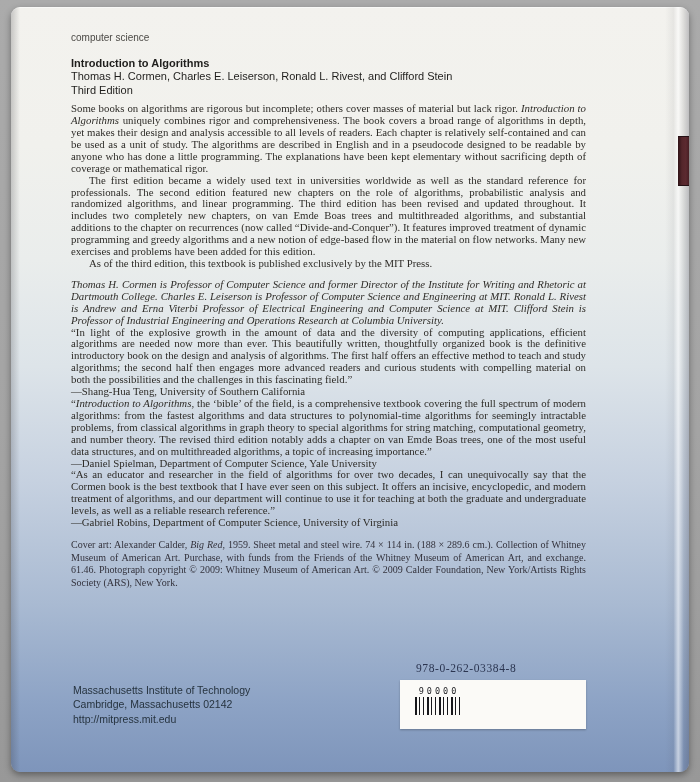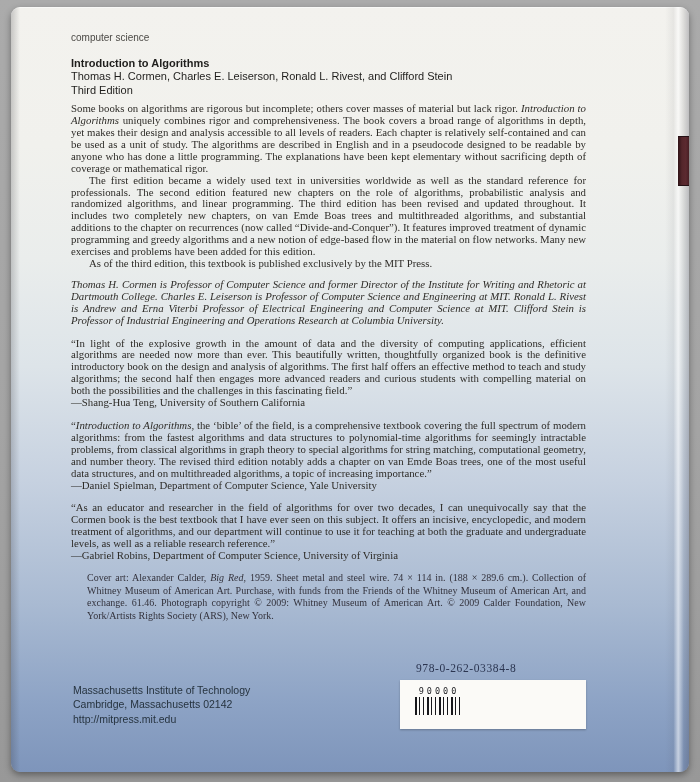--- a/index.html
+++ b/index.html
@@ -69,24 +69,24 @@
     margin-bottom:6px;
   }
   .title{font-weight:bold;}
   p.body{
     margin:0;
     font-size:10.8px;line-height:11.9px;
     text-align:justify;
   }
   p.indent{text-indent:18px;}
   p.bio{margin-top:9px;font-style:italic;}
-  .quote{margin-top:11px;}
+  .quote{}
   .attribution{text-align:left;}
   p.credit{
-    margin:10px 0 0 16px;
+    margin:10px 0 0 0;
     font-size:10px;line-height:12.6px;
     text-align:justify;
     color:#33323c;
   }
   em{font-style:italic;}
   .publisher{
     position:absolute;left:62px;top:676px;
     font-family:"Liberation Sans", sans-serif;
     font-size:10.5px;line-height:14.4px;
     color:#26333f;

